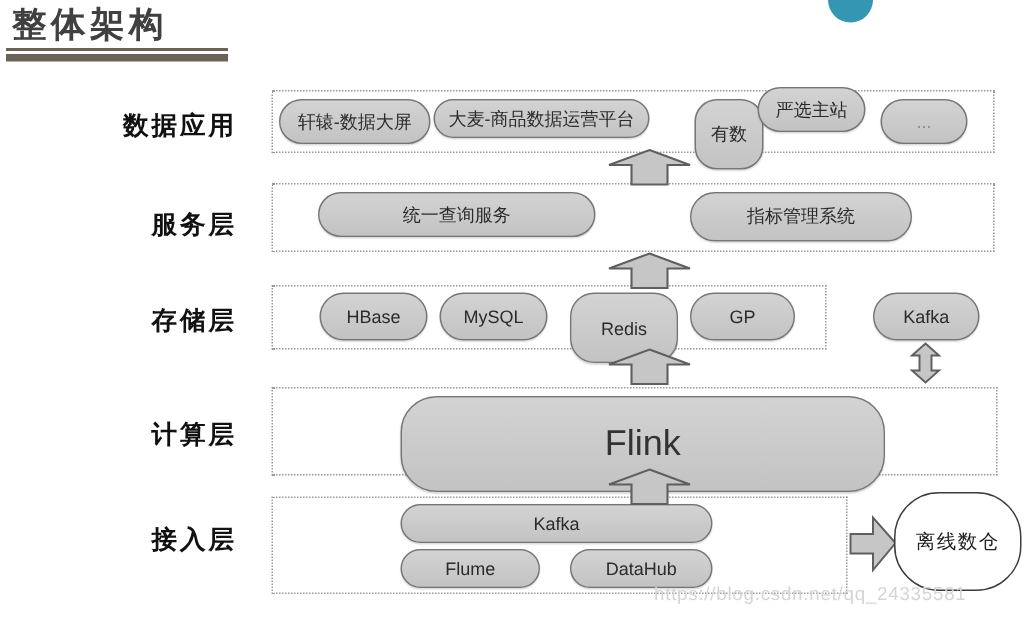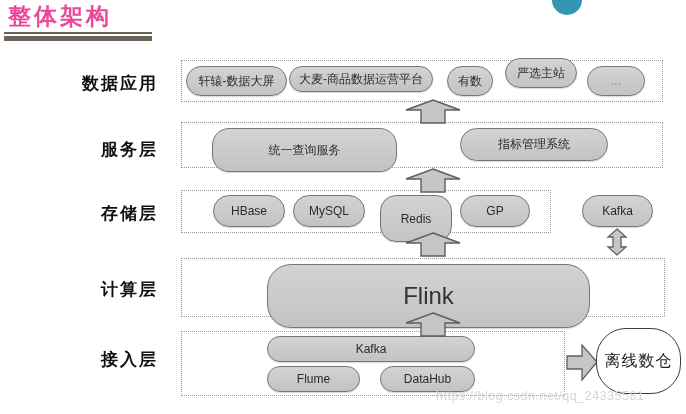--- a/index.html
+++ b/index.html
@@ -2,21 +2,21 @@
 <html><head>
 <meta charset="utf-8">
 <style>
   html,body{margin:0;padding:0;background:#fff;}
   #canvas{
     position:relative;width:686px;height:414px;background:#fff;overflow:hidden;
     font-family:"Liberation Sans",sans-serif;
   }
   .page-title{
     position:absolute;left:8px;top:1px;font-family:"Liberation Serif",serif;
-    font-size:23px;font-weight:bold;color:#ec4899;letter-spacing:3px;
+    font-size:23px;font-weight:bold;color:#404040;letter-spacing:3px;
   }
   .rule-thin{position:absolute;left:4px;top:32px;width:148px;height:2px;background:#6b6357;}
   .rule-thick{position:absolute;left:4px;top:36px;width:148px;height:5px;background:#6b6357;}
   .accent-dot{
     position:absolute;left:552px;top:-15px;width:30px;height:30px;border-radius:50%;
     background:#3596b4;
   }
   .layer-label{
     position:absolute;left:40px;width:118px;text-align:right;
     font-family:Liberation Mono, monospace;font-weight:bold;font-size:17px;color:#111;
@@ -29,21 +29,21 @@
     position:absolute;box-sizing:border-box;display:flex;align-items:center;justify-content:center;
     background:linear-gradient(#d3d3d3,#c3c3c3);border:1.3px solid #767676;border-radius:15px;
     font-size:12px;color:#2b2b2b;white-space:nowrap;box-shadow:0 1px 1px rgba(0,0,0,0.15);
   }
   .pill.big{border-radius:24px;font-size:24px;color:#333;}
   .pill.muted{color:#8a8a8a;}
   .arrow-svg{position:absolute;}
   .cloud{
     position:absolute;box-sizing:border-box;background:#fff;border:1.5px solid #3c3c3c;
     border-radius:30px;display:flex;align-items:center;justify-content:center;
-    font-size:16px;color:#222;letter-spacing:1px;
+    font-size:13px;color:#222;letter-spacing:1px;
   }
   .watermark{
     position:absolute;left:436px;top:389px;font-size:12.5px;color:#d9d4d2;
     letter-spacing:0.5px;white-space:nowrap;
   }
 </style>
 </head>
 <body>
 
 <div id="canvas">
@@ -60,25 +60,25 @@
   <div class="layer-label" style="top:348px">接入层</div>
 
   <div class="dashed-box" style="left:181px;top:60px;width:482px;height:42px"></div>
   <div class="dashed-box" style="left:181px;top:122px;width:482px;height:46px"></div>
   <div class="dashed-box" style="left:181px;top:190px;width:370px;height:43px"></div>
   <div class="dashed-box" style="left:181px;top:258px;width:484px;height:59px"></div>
   <div class="dashed-box" style="left:181px;top:331px;width:384px;height:65px"></div>
 
   <div class="pill" style="left:186px;top:66px;width:101px;height:30px">轩辕-数据大屏</div>
   <div class="pill" style="left:289px;top:66px;width:144px;height:26px">大麦-商品数据运营平台</div>
-  <div class="pill" style="left:447px;top:66px;width:46px;height:30px">有数</div>
+  <div class="pill" style="left:463px;top:66px;width:46px;height:47px">有数</div>
   <div class="pill" style="left:505px;top:58px;width:72px;height:30px">严选主站</div>
   <div class="pill muted" style="left:587px;top:66px;width:58px;height:30px">...</div>
 
-  <div class="pill" style="left:212px;top:128px;width:185px;height:44px;border-radius:17px">统一查询服务</div>
+  <div class="pill" style="left:212px;top:128px;width:185px;height:30px;border-radius:17px">统一查询服务</div>
   <div class="pill" style="left:460px;top:128px;width:148px;height:33px;border-radius:17px">指标管理系统</div>
 
   <div class="pill" style="left:213px;top:195px;width:72px;height:32px;border-radius:16px">HBase</div>
   <div class="pill" style="left:293px;top:195px;width:72px;height:32px;border-radius:16px">MySQL</div>
   <div class="pill" style="left:380px;top:195px;width:72px;height:47px;border-radius:16px">Redis</div>
   <div class="pill" style="left:460px;top:195px;width:70px;height:32px;border-radius:16px">GP</div>
   <div class="pill" style="left:582px;top:195px;width:71px;height:32px;border-radius:16px">Kafka</div>
 
   <div class="pill big" style="left:267px;top:264px;width:323px;height:64px">Flink</div>
 

